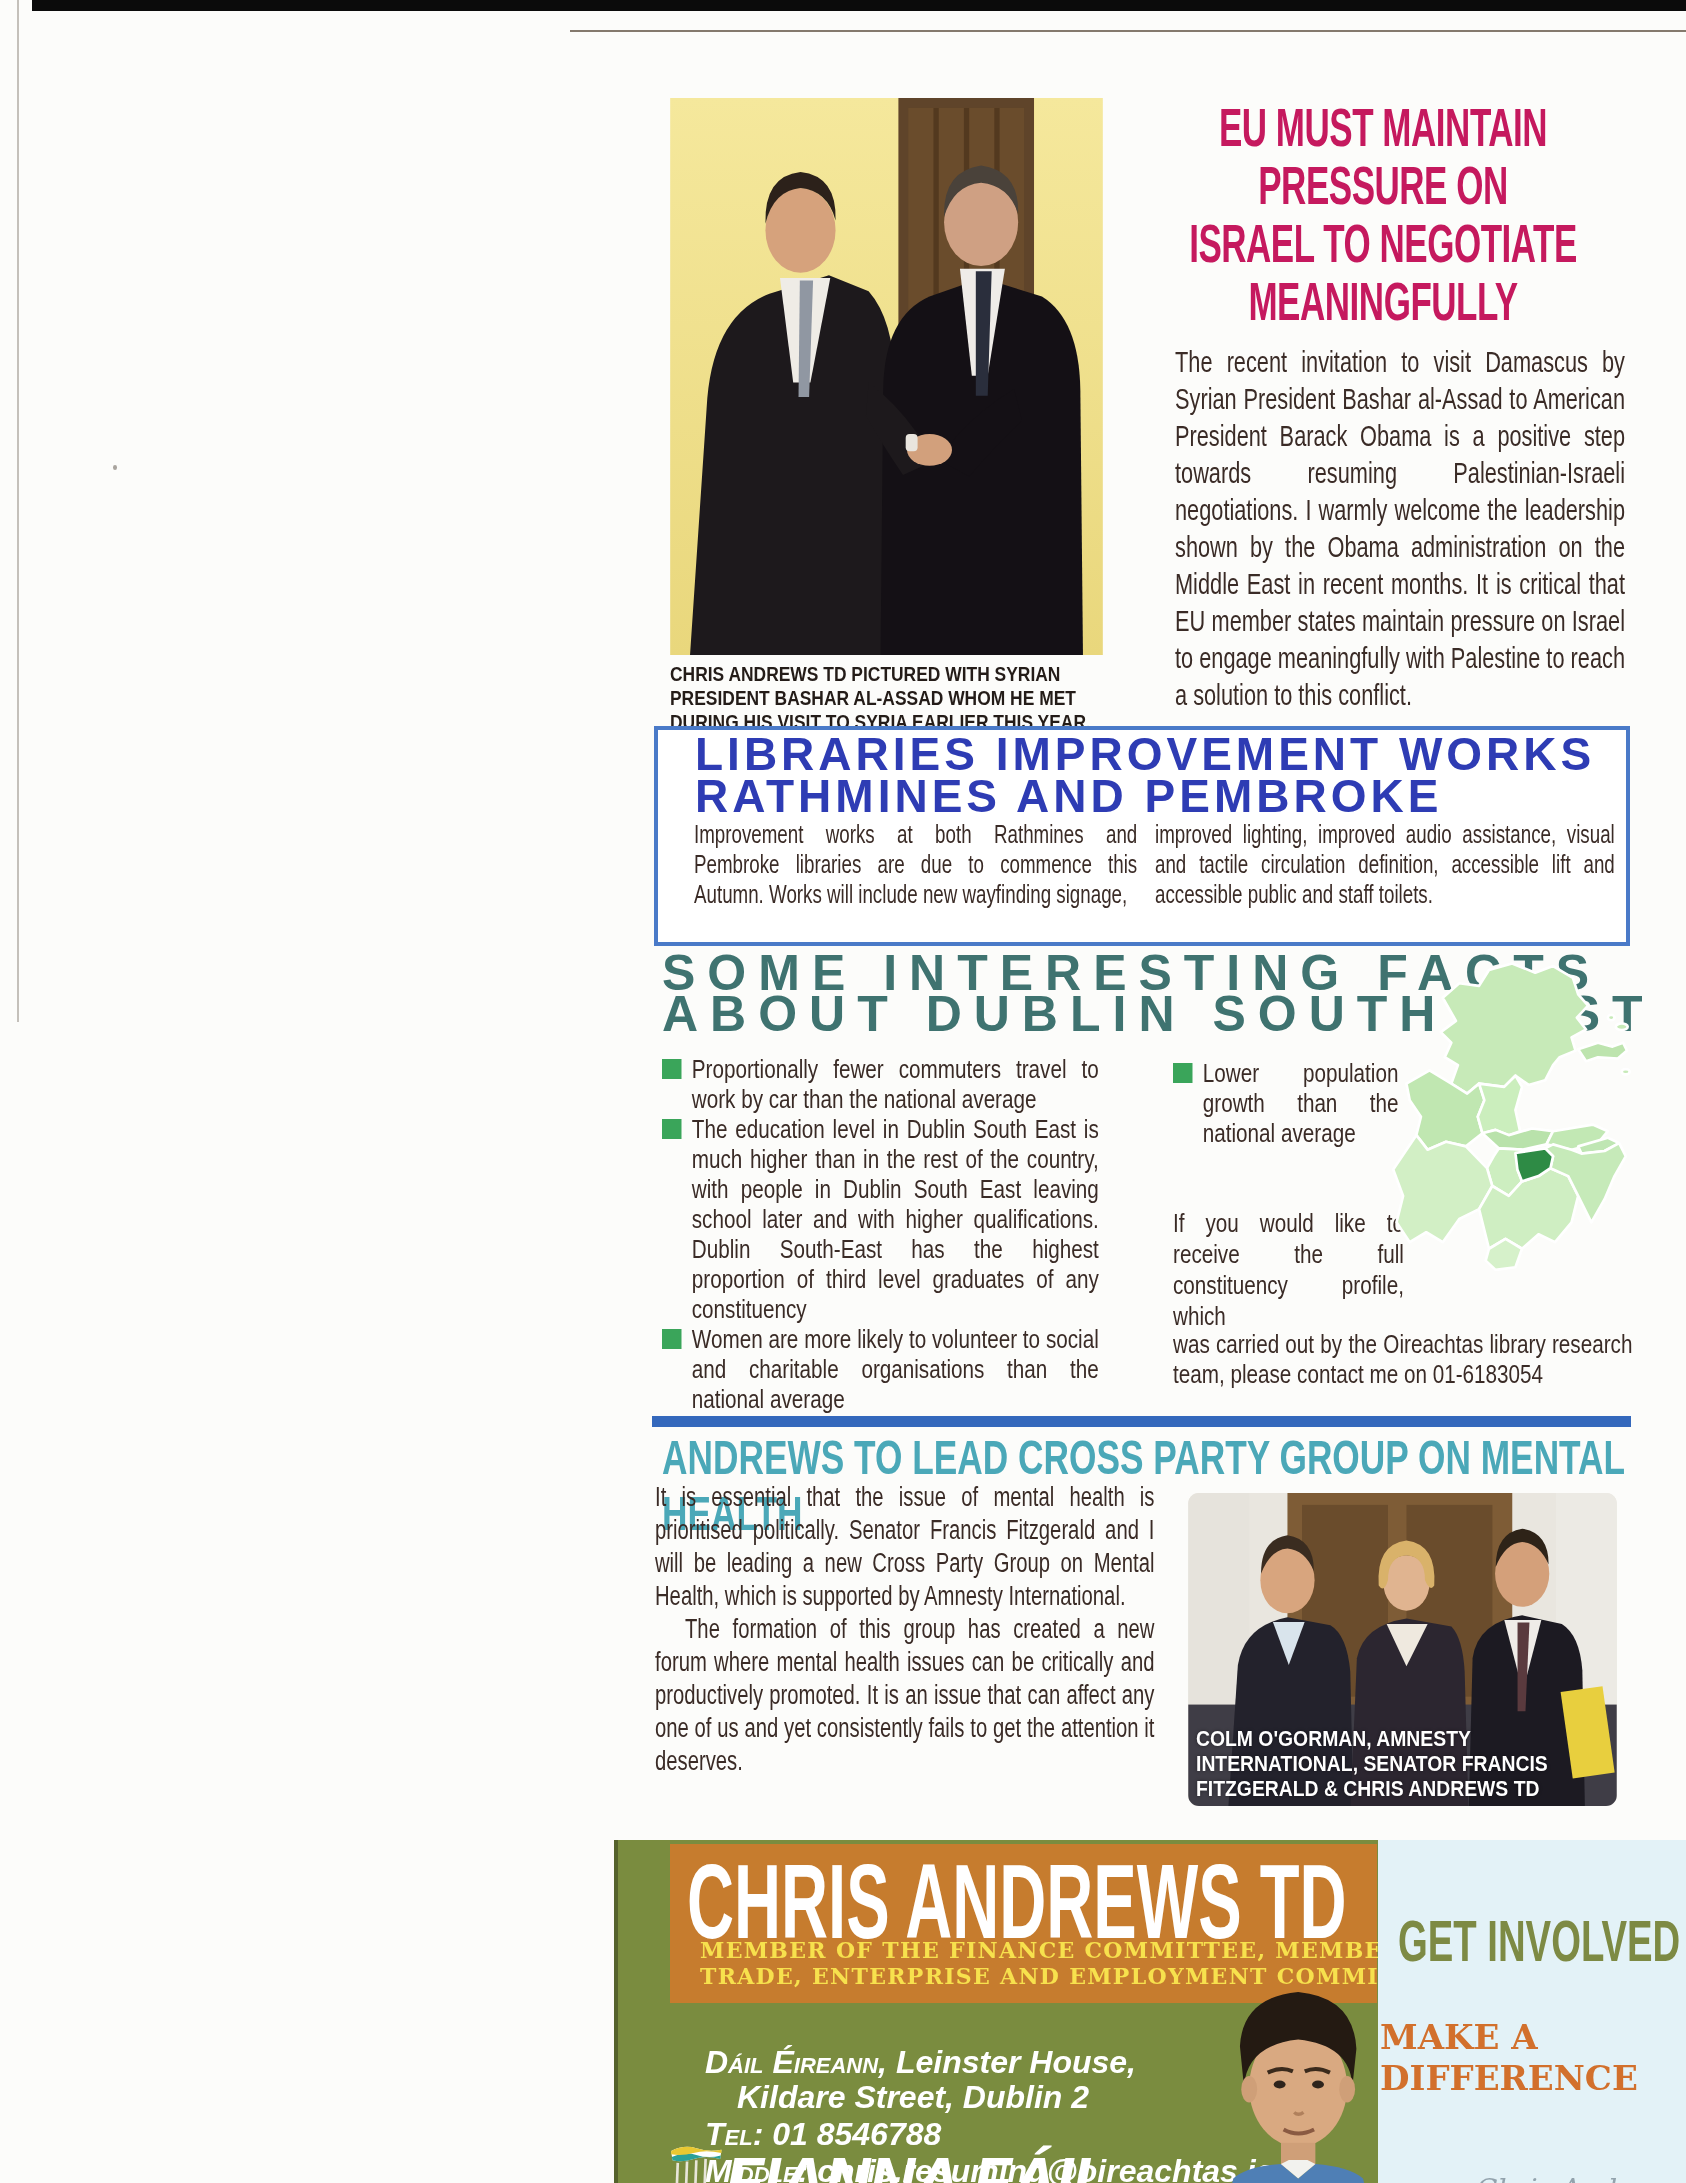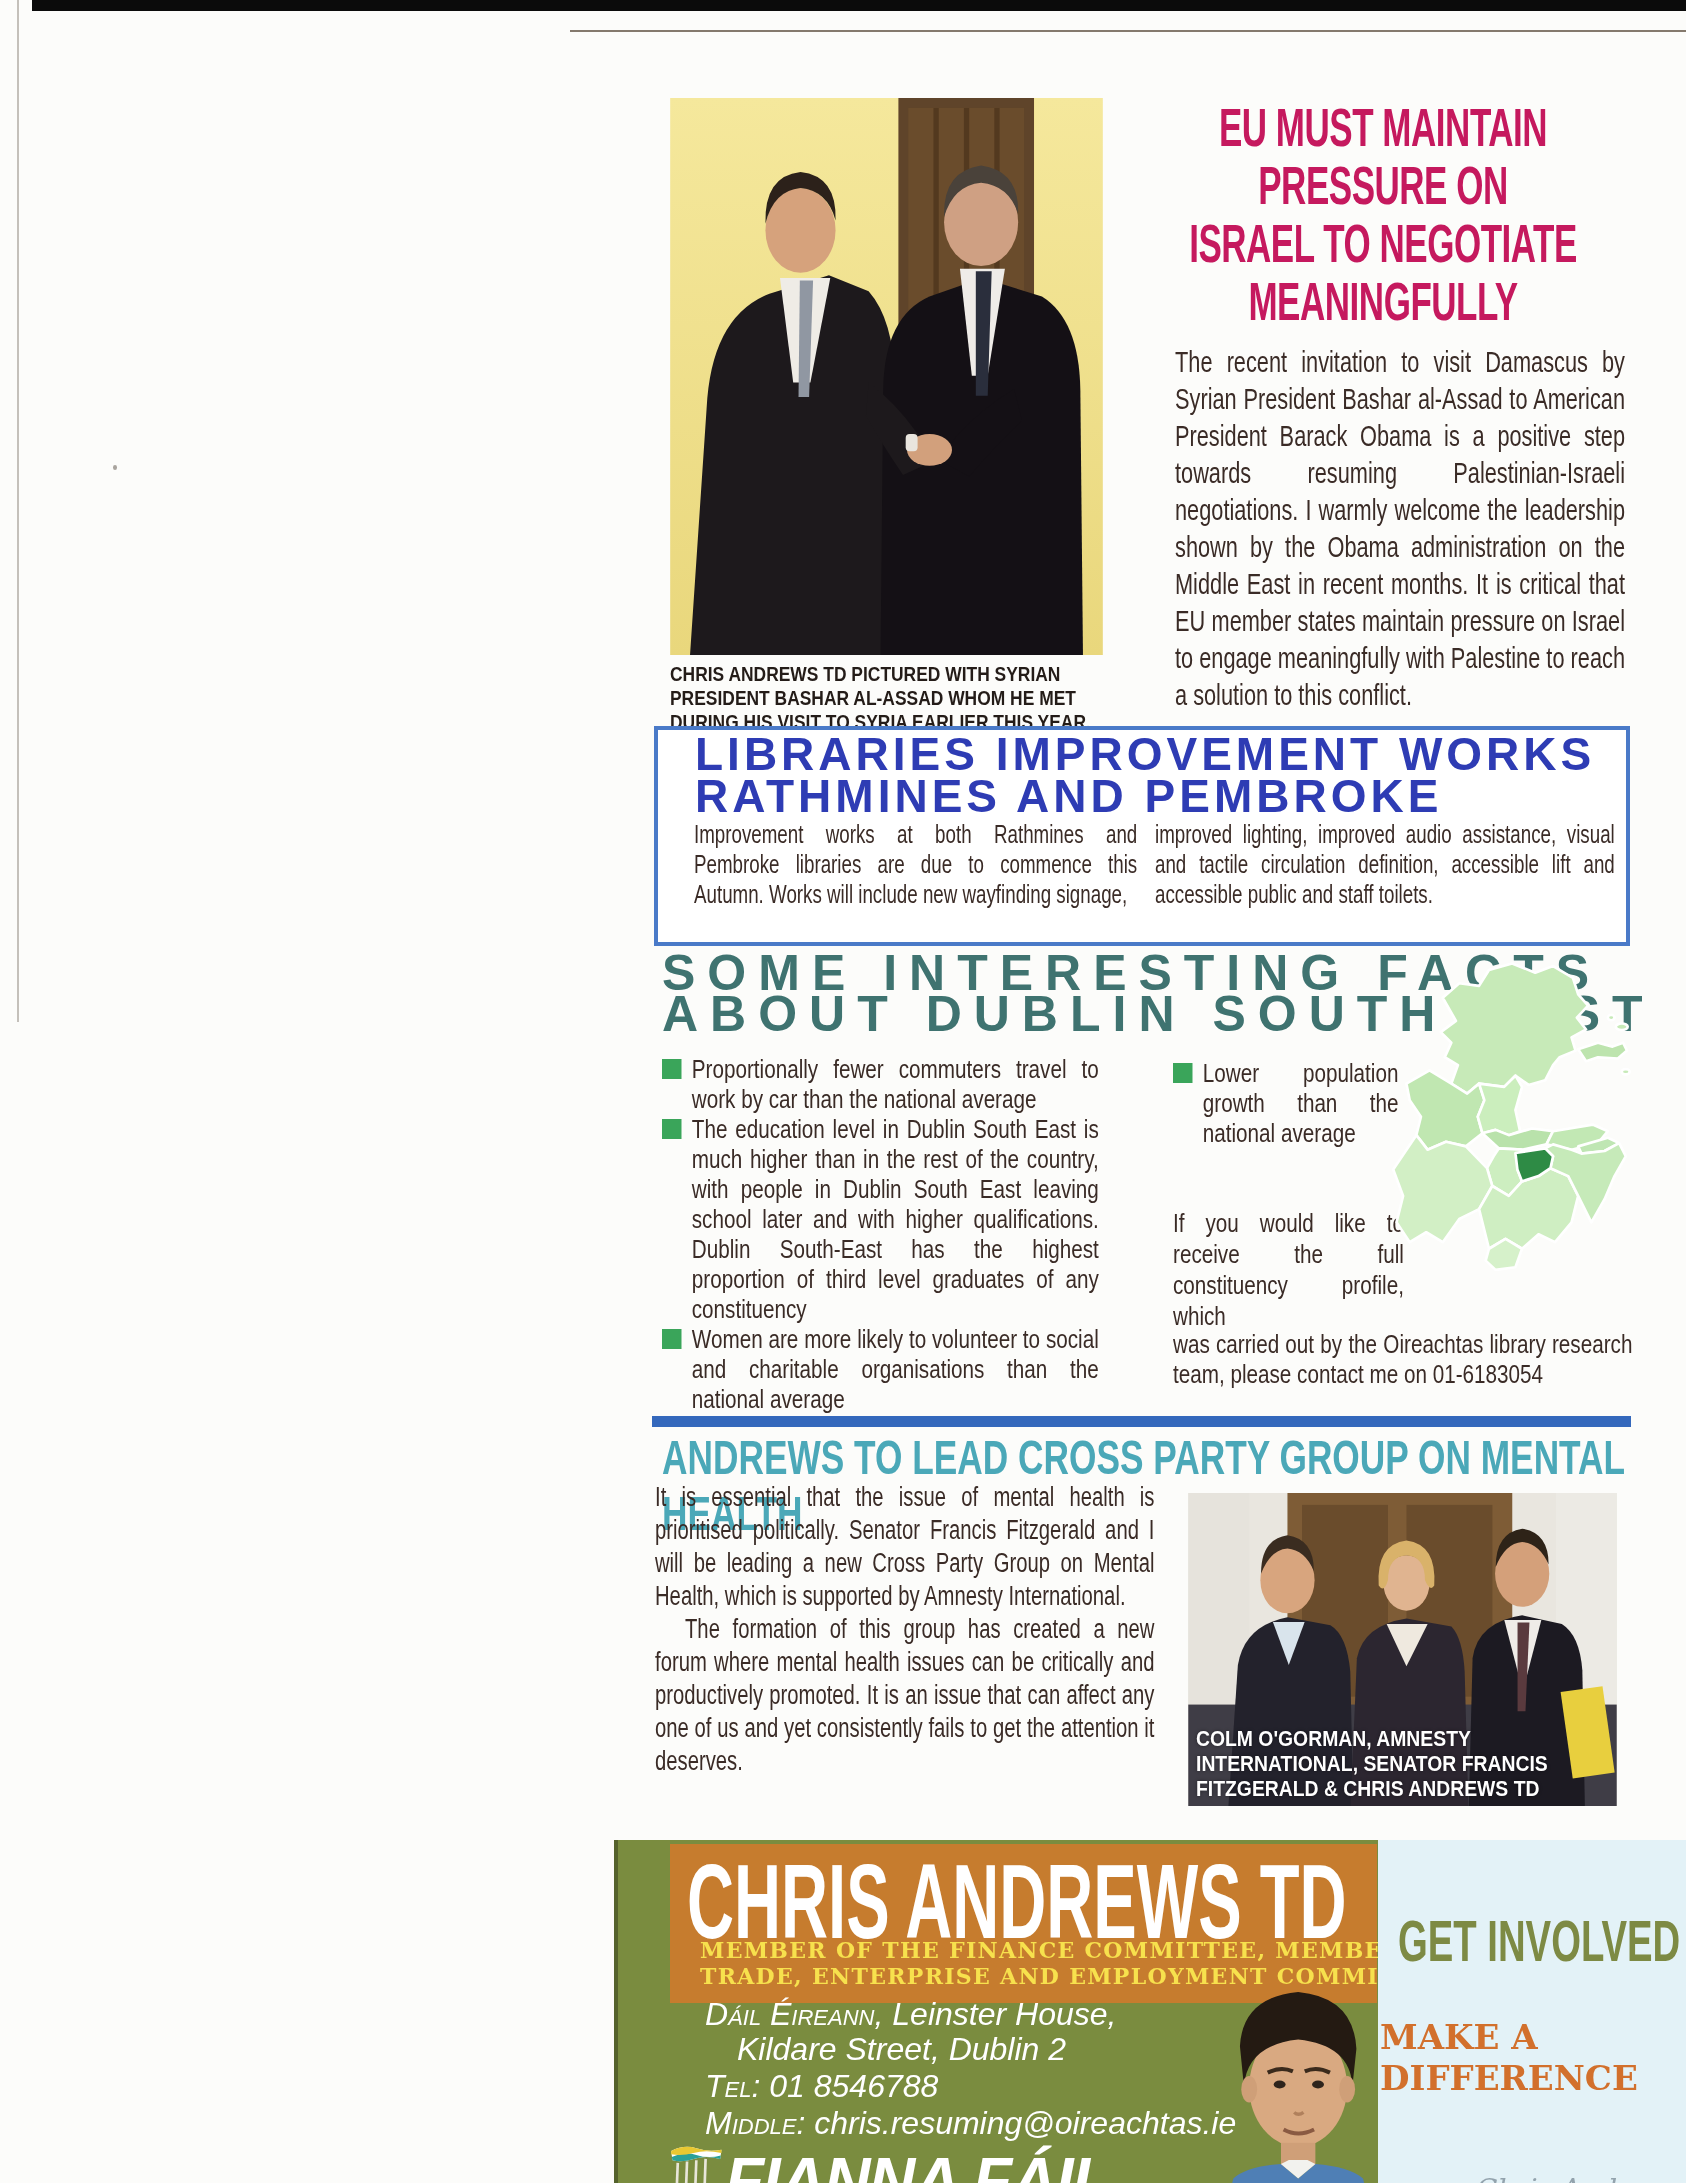--- a/index.html
+++ b/index.html
@@ -40,21 +40,21 @@
   .caption2{left:8px;bottom:5.3px;width:437px;transform:scaleX(.88);transform-origin:0 0;
             font-size:22px;line-height:25px;font-weight:bold;color:#ffffff;
             text-shadow:0 0 4px rgba(0,0,0,.45);}
   
   .banner{left:614px;top:1840px;width:762px;height:343px;background:#7a8c3f;border-left:4px solid #55622c;}
   .orangebox{left:670px;top:1844px;width:707px;height:159px;background:#c67c2e;}
   .bannername{left:687px;top:1852px;width:1125px;transform:scaleX(.62);transform-origin:0 0;
               font-weight:bold;font-size:105px;line-height:99px;color:#ffffff;}
   .committee{font-family:"DejaVu Serif",serif;font-weight:bold;font-size:22px;line-height:24px;
              letter-spacing:1.3px;color:#f7e14d;}
-  .addr{font-weight:normal;font-style:italic;color:#ffffff;font-size:32px;line-height:34px;}
+  .addr{font-weight:bold;font-style:italic;color:#ffffff;font-size:32px;line-height:34px;margin-top:48px;}
   .addr .sc{font-variant:small-caps;}
   .fftext{left:725px;top:2144px;font-weight:bold;font-style:italic;font-size:64px;color:#ffffff;
           letter-spacing:-1.3px;}
   
   .involve{left:1378px;top:1840px;width:309px;height:343px;background:#e3f2f7;}
   .getinv{left:1398px;top:1907px;width:463px;transform:scaleX(.66);transform-origin:0 0;
           font-weight:bold;font-size:58px;color:#7d8a44;}
   .makediff{left:1380px;top:2017px;width:306px;text-align:left;
             font-family:"DejaVu Serif",serif;font-weight:bold;font-size:34px;line-height:41px;color:#d2702c;}
   .cutoff-sig{left:1476px;top:2173px;font-family:"DejaVu Serif",serif;font-style:italic;
@@ -178,21 +178,21 @@
     </svg>
   </div>
 
   <div class="abs bar-blue"></div>
   <div class="abs mentalhead">ANDREWS TO LEAD CROSS PARTY GROUP ON MENTAL HEALTH</div>
   <div class="abs mentalbody">
     <p>It is essential that the issue of mental health is prioritised politically. Senator Francis Fitzgerald and I will be leading a new Cross Party Group on Mental Health, which is supported by Amnesty International.</p>
     <p>The formation of this group has created a new forum where mental health issues can be critically and productively promoted. It is an issue that can affect any one of us and yet consistently fails to get the attention it deserves.</p>
   </div>
 
-  <div class="abs photo-frame" style="left:1188px;top:1493px;width:429px;height:313px;">
+  <div class="abs photo-frame" style="left:1188px;top:1493px;width:429px;height:313px;border-radius:11px;">
     <svg width="429" height="320" viewBox="0 0 648 484">
       <rect width="648" height="484" fill="#e9e6df"></rect>
       <rect x="0" y="0" width="92" height="484" fill="#e6e3dc"></rect>
       <rect x="556" y="0" width="92" height="484" fill="#eceae4"></rect>
       <rect x="150" y="0" width="340" height="330" fill="#7e5c36"></rect>
       <rect x="172" y="18" width="130" height="290" fill="#6a4c2c"></rect>
       <rect x="330" y="18" width="130" height="290" fill="#6a4c2c"></rect>
       <rect x="0" y="320" width="648" height="164" fill="#3f3d46"></rect>
 
       <path d="M60,484 L75,260 Q85,200 150,188 L215,200 Q240,215 245,270 L250,484 Z" fill="#23222c"></path>

